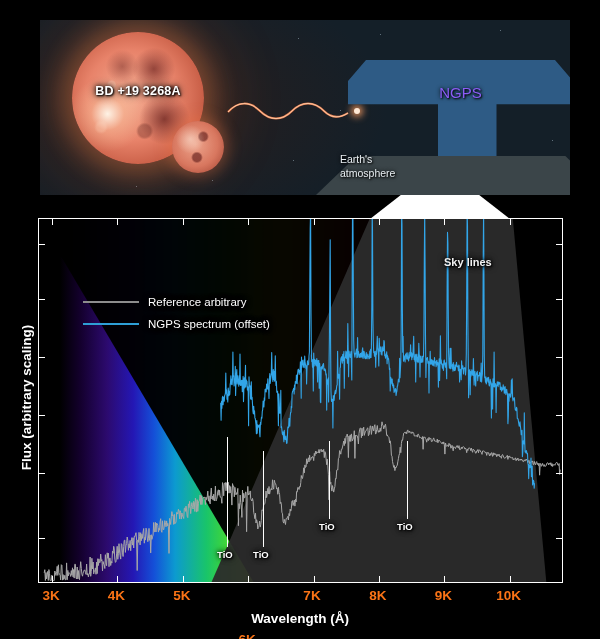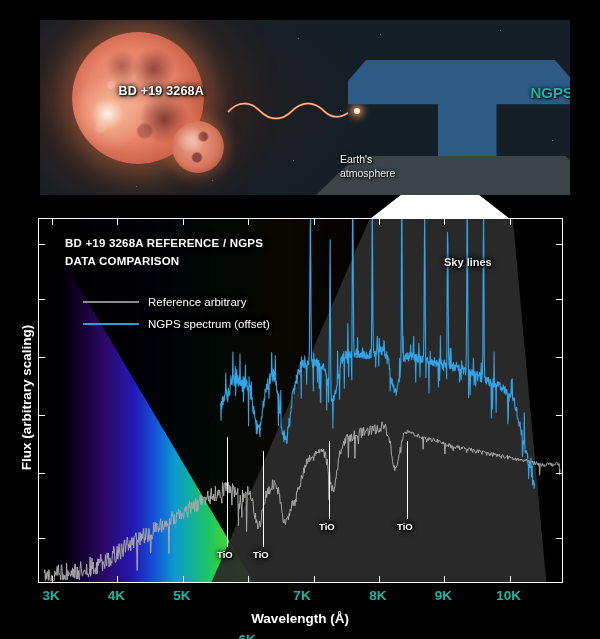--- a/index.html
+++ b/index.html
@@ -22,21 +22,21 @@
        radial-gradient(circle at 70% 66%, rgba(110,40,36,.8) 0%, rgba(110,40,36,0) 20%),
        radial-gradient(circle at 38% 26%, rgba(120,48,42,.5) 0%, rgba(120,48,42,0) 13%),
        radial-gradient(circle at 45% 48%, #f3a98f 0%, #e8836a 45%, #c95f47 72%, #a0412f 100%);
      box-shadow:0 0 26px 10px rgba(255,140,80,.33),0 0 60px 26px rgba(255,110,50,.14);}
   #star-main .spots{position:absolute;inset:0;border-radius:50%;opacity:.55;
      background:
        radial-gradient(circle at 30% 40%, rgba(255,225,205,.5) 0 3%, rgba(0,0,0,0) 4%),
        radial-gradient(circle at 55% 75%, rgba(90,35,30,.6) 0 5%, rgba(0,0,0,0) 7%),
        radial-gradient(circle at 22% 72%, rgba(255,230,210,.4) 0 3%, rgba(0,0,0,0) 5%),
        radial-gradient(circle at 75% 45%, rgba(95,35,30,.5) 0 4%, rgba(0,0,0,0) 6%);}
-  #star-label{position:absolute;left:32px;top:64px;width:132px;text-align:right;
+  #star-label{position:absolute;left:32px;top:64px;width:132px;text-align:center;
      font-size:12.5px;font-weight:bold;color:#fff;letter-spacing:.2px;
      text-shadow:0 0 4px #000,0 0 8px #000,1px 1px 2px #000;}
 
   
   #star-companion{position:absolute;left:132px;top:101px;width:52px;height:52px;border-radius:50%;
      background:
        radial-gradient(circle at 35% 35%, rgba(255,235,220,.5) 0%, rgba(255,200,175,0) 30%),
        radial-gradient(circle at 60% 30%, rgba(110,40,35,.7) 0 8%, rgba(0,0,0,0) 12%),
        radial-gradient(circle at 48% 70%, rgba(110,40,35,.7) 0 9%, rgba(0,0,0,0) 13%),
        radial-gradient(circle at 45% 45%, #eda48c 0%, #d8775f 55%, #9d3f2e 100%);
@@ -45,22 +45,22 @@
   
   #photon{position:absolute;left:188px;top:78px;width:130px;height:26px;}
   #photon svg{display:block;overflow:visible;}
   #photon-dot{position:absolute;right:-2px;top:10px;width:6px;height:6px;border-radius:50%;
      background:#ffe9d6;box-shadow:0 0 7px 3px rgba(255,160,100,.85);}
 
   
   #ngps-body{position:absolute;left:308px;top:40px;width:225px;height:96px;
      background:#2e5b85;
      clip-path:polygon(8% 0%,92% 0%,100% 22%,100% 46%,66% 46%,66% 100%,40% 100%,40% 46%,0% 46%,0% 22%);}
-  #ngps-label{position:absolute;left:308px;top:64px;width:225px;text-align:right;
-     font-size:15px;font-weight:bold;color:#14b8a6;text-shadow:0 0 4px #000,1px 1px 2px #000;}
+  #ngps-label{position:absolute;left:308px;top:64px;width:225px;text-align:center;
+     font-size:15px;font-weight:normal;color:#8b5cf6;text-shadow:0 0 4px #000,1px 1px 2px #000;}
   #ngps-ground{position:absolute;left:276px;top:136px;width:290px;height:39px;
      background:#3b4549;clip-path:polygon(14% 0%,86% 0%,100% 100%,0% 100%);}
   #atmo-label{position:absolute;left:300px;top:132px;font-size:10.5px;font-weight:normal;
      line-height:1.35;color:#e8eef2;text-shadow:0 0 4px #000,1px 1px 2px #000;}
 
   
   #beam-white{position:absolute;left:370px;top:195px;width:140px;height:24px;
      background:#fff;clip-path:polygon(22% 0%,78% 0%,100% 100%,0% 100%);}
 
   
@@ -97,21 +97,21 @@
   #skylines{position:absolute;left:405px;top:37px;font-size:11px;font-weight:bold;color:#f2f2f2;
      text-shadow:0 0 4px #000,0 0 7px #000,1px 1px 2px #000;}
 
   .tio{position:absolute;font-size:9.5px;font-weight:bold;color:#fff;
      text-shadow:0 0 4px #000,0 0 7px #000,1px 1px 2px #000;}
   .tio-line{position:absolute;width:1px;background:#fff;}
 
   
   #xticklabels{position:absolute;left:38px;top:588px;width:525px;height:20px;}
   #xticklabels span{position:absolute;transform:translateX(-50%);
-     font-size:13.5px;font-weight:bold;color:#14b8a6;
+     font-size:13.5px;font-weight:bold;color:#f97316;
      text-shadow:0 0 4px #000,0 0 7px #000,1px 1px 3px #000;}
   #xaxis-title{position:absolute;left:0;top:611px;width:600px;text-align:center;
      font-size:13.5px;font-weight:bold;color:#fff;
      text-shadow:0 0 4px #000,0 0 7px #000,1px 1px 3px #000;}
   #yaxis-title{position:absolute;left:-94px;top:390px;width:240px;text-align:center;
      transform:rotate(-90deg);font-size:13.5px;font-weight:bold;color:#fff;
      text-shadow:0 0 4px #000,0 0 7px #000,1px 1px 3px #000;}
   svg.spec{position:absolute;left:0;top:0;overflow:visible;}
 </style>
 </head>
@@ -160,24 +160,20 @@
 <div id="plot">
   <div id="rainbow"></div>
   <div id="rainbow-mask"></div>
   <div id="cone"></div>
 
   <svg class="spec" id="svg-spec" width="523" height="363" viewBox="0 0 523 363">
       <path d="M5.2,353.8 L5.8,350.7 L6.4,361.5 L7.0,353.5 L7.6,359.9 L8.2,355.9 L8.8,352.3 L9.3,361.5 L9.9,350.6 L10.5,354.4 L11.1,361.5 L11.7,361.5 L12.3,361.5 L12.9,356.1 L13.5,361.5 L14.1,361.5 L14.6,361.5 L15.2,361.5 L15.8,352.0 L16.4,353.8 L17.0,356.5 L17.6,352.3 L18.2,347.3 L18.8,356.4 L19.4,345.8 L19.9,353.7 L20.5,355.4 L21.1,356.1 L21.7,360.9 L22.3,345.7 L22.9,346.3 L23.5,361.1 L24.1,355.6 L24.6,360.5 L25.2,359.9 L25.8,356.3 L26.4,361.1 L27.0,360.3 L27.6,343.9 L28.2,360.8 L28.8,351.4 L29.4,356.9 L29.9,353.5 L30.5,354.3 L31.1,354.9 L31.7,357.5 L32.3,351.6 L32.9,356.3 L33.5,348.8 L34.1,357.9 L34.6,350.5 L35.2,359.1 L35.8,345.2 L36.4,345.3 L37.0,358.9 L37.6,360.0 L38.2,348.0 L38.8,360.0 L39.4,351.5 L39.9,358.5 L40.5,360.6 L41.1,349.4 L41.7,342.7 L42.3,349.3 L42.9,355.2 L43.5,357.2 L44.1,354.2 L44.7,352.2 L45.2,351.1 L45.8,351.0 L46.4,353.4 L47.0,355.4 L47.6,345.0 L48.2,356.0 L48.8,354.4 L49.4,357.9 L49.9,355.1 L50.5,355.0 L51.1,338.0 L51.7,357.3 L52.3,352.4 L52.9,339.3 L53.5,350.0 L54.1,343.0 L54.7,354.9 L55.2,352.0 L55.8,352.1 L56.4,348.9 L57.0,355.3 L57.6,343.1 L58.2,354.6 L58.8,339.7 L59.4,346.5 L59.9,339.9 L60.5,343.6 L61.1,343.5 L61.7,335.1 L62.3,342.0 L62.9,340.6 L63.5,351.9 L64.1,342.5 L64.7,345.2 L65.2,345.7 L65.8,349.5 L66.4,335.7 L67.0,343.9 L67.6,346.7 L68.2,333.8 L68.8,339.3 L69.4,334.2 L70.0,347.7 L70.5,339.3 L71.1,339.0 L71.7,346.5 L72.3,342.4 L72.9,344.1 L73.5,332.0 L74.1,334.3 L74.7,327.3 L75.2,329.2 L75.8,340.2 L76.4,343.4 L77.0,342.6 L77.6,334.9 L78.2,327.3 L78.8,340.3 L79.4,334.8 L80.0,324.7 L80.5,332.0 L81.1,336.5 L81.7,340.1 L82.3,324.6 L82.9,325.5 L83.5,333.9 L84.1,337.5 L84.7,327.7 L85.2,321.5 L85.8,321.1 L86.4,333.4 L87.0,326.8 L87.6,324.4 L88.2,318.0 L88.8,321.5 L89.4,331.3 L90.0,324.9 L90.5,328.7 L91.1,321.4 L91.7,331.7 L92.3,322.6 L92.9,318.6 L93.5,326.1 L94.1,318.8 L94.7,329.0 L95.3,317.3 L95.8,317.8 L96.4,315.9 L97.0,313.7 L97.6,321.3 L98.2,351.5 L98.8,320.9 L99.4,323.4 L100.0,313.4 L100.5,317.5 L101.1,325.9 L101.7,313.7 L102.3,321.7 L102.9,315.2 L103.5,319.4 L104.1,312.9 L104.7,309.5 L105.3,324.2 L105.8,318.4 L106.4,321.1 L107.0,309.2 L107.6,310.7 L108.2,318.0 L108.8,322.7 L109.4,319.8 L110.0,309.4 L110.5,321.3 L111.1,316.1 L111.7,333.9 L112.3,315.7 L112.9,320.4 L113.5,317.9 L114.1,316.0 L114.7,303.5 L115.3,312.6 L115.8,313.0 L116.4,303.3 L117.0,313.0 L117.6,304.0 L118.2,304.9 L118.8,306.3 L119.4,313.1 L120.0,309.2 L120.6,311.2 L121.1,302.7 L121.7,299.7 L122.3,311.9 L122.9,313.3 L123.5,301.8 L124.1,310.3 L124.7,310.9 L125.3,307.0 L125.8,301.6 L126.4,303.5 L127.0,307.8 L127.6,301.9 L128.2,307.1 L128.8,304.3 L129.4,307.7 L130.0,334.4 L130.6,299.4 L131.1,302.1 L131.7,305.5 L132.3,297.8 L132.9,292.6 L133.5,296.8 L134.1,296.2 L134.7,305.4 L135.3,295.3 L135.8,304.9 L136.4,303.4 L137.0,303.5 L137.6,293.4 L138.2,293.5 L138.8,295.1 L139.4,290.3 L140.0,292.1 L140.6,299.9 L141.1,291.7 L141.7,293.5 L142.3,300.1 L142.9,294.0 L143.5,297.1 L144.1,297.9 L144.7,299.5 L145.3,289.4 L145.9,288.9 L146.4,292.4 L147.0,287.1 L147.6,291.0 L148.2,297.4 L148.8,298.6 L149.4,284.9 L150.0,288.6 L150.6,282.3 L151.1,287.1 L151.7,294.6 L152.3,287.7 L152.9,283.6 L153.5,288.4 L154.1,290.0 L154.7,282.3 L155.3,283.8 L155.9,292.5 L156.4,279.1 L157.0,282.6 L157.6,293.1 L158.2,280.7 L158.8,292.3 L159.4,284.7 L160.0,281.6 L160.6,281.3 L161.1,275.9 L161.7,285.5 L162.3,276.7 L162.9,285.6 L163.5,280.4 L164.1,278.6 L164.7,278.5 L165.3,277.9 L165.9,279.0 L166.4,285.6 L167.0,278.1 L167.6,280.7 L168.2,278.1 L168.8,272.1 L169.4,282.2 L170.0,276.8 L170.6,283.1 L171.2,284.9 L171.7,275.1 L172.3,269.0 L172.9,280.0 L173.5,277.0 L174.1,281.1 L174.7,275.2 L175.3,282.0 L175.9,279.0 L176.4,267.1 L177.0,281.9 L177.6,280.5 L178.2,277.9 L178.8,272.1 L179.4,270.8 L180.0,276.3 L180.6,271.1 L181.2,278.2 L181.7,277.8 L182.3,279.2 L182.9,284.3 L183.5,263.6 L184.1,266.9 L184.7,276.8 L185.3,264.3 L185.9,264.4 L186.4,263.5 L187.0,271.8 L187.6,263.7 L188.2,269.2 L188.8,264.7 L189.4,263.3 L190.0,274.2 L190.6,266.6 L191.2,273.9 L191.7,267.6 L192.3,273.8 L192.9,286.1 L193.5,264.6 L194.1,267.4 L194.7,267.0 L195.3,277.8 L195.9,268.3 L196.5,273.3 L197.0,275.9 L197.6,273.7 L198.2,274.6 L198.8,269.4 L199.4,306.7 L200.0,284.6 L200.6,289.7 L201.2,276.1 L201.7,283.6 L202.3,287.0 L202.9,298.4 L203.5,271.0 L204.1,282.8 L204.7,274.3 L205.3,278.8 L205.9,278.7 L206.5,273.0 L207.0,273.2 L207.6,312.7 L208.2,276.1 L208.8,267.4 L209.4,276.1 L210.0,274.6 L210.6,275.3 L211.2,271.9 L211.7,279.5 L212.3,281.0 L212.9,282.0 L213.5,279.4 L214.1,282.4 L214.7,293.2 L215.3,295.9 L215.9,299.7 L216.5,294.2 L217.0,304.0 L217.6,300.7 L218.2,302.7 L218.8,310.0 L219.4,307.4 L220.0,306.3 L220.6,302.0 L221.2,308.1 L221.8,305.4 L222.3,301.6 L222.9,290.9 L223.5,291.2 L224.1,291.3 L224.7,285.3 L225.3,285.2 L225.9,284.7 L226.5,279.3 L227.0,272.0 L227.6,278.6 L228.2,274.9 L228.8,269.4 L229.4,275.0 L230.0,267.5 L230.6,275.1 L231.2,271.8 L231.8,270.3 L232.3,269.4 L232.9,271.0 L233.5,260.8 L234.1,268.3 L234.7,270.2 L235.3,261.2 L235.9,263.6 L236.5,264.5 L237.0,266.2 L237.6,270.0 L238.2,269.3 L238.8,275.3 L239.4,268.2 L240.0,273.4 L240.6,275.4 L241.2,284.6 L241.8,283.2 L242.3,284.7 L242.9,293.3 L243.5,294.8 L244.1,302.6 L244.7,304.1 L245.3,300.4 L245.9,302.9 L246.5,305.5 L247.1,299.6 L247.6,299.8 L248.2,298.7 L248.8,297.4 L249.4,301.0 L250.0,294.5 L250.6,296.8 L251.2,290.0 L251.8,292.1 L252.3,289.8 L252.9,282.4 L253.5,281.6 L254.1,286.5 L254.7,283.8 L255.3,281.0 L255.9,287.1 L256.5,280.2 L257.1,283.0 L257.6,272.6 L258.2,273.0 L258.8,268.4 L259.4,268.6 L260.0,270.5 L260.6,267.5 L261.2,268.1 L261.8,263.5 L262.3,256.5 L262.9,258.7 L263.5,259.5 L264.1,255.8 L264.7,248.8 L265.3,253.9 L265.9,245.9 L266.5,248.5 L267.1,247.8 L267.6,239.8 L268.2,244.7 L268.8,241.3 L269.4,238.8 L270.0,243.0 L270.6,236.2 L271.2,241.4 L271.8,240.7 L272.4,238.3 L272.9,238.8 L273.5,237.5 L274.1,238.0 L274.7,241.6 L275.3,234.4 L275.9,236.7 L276.5,232.2 L277.1,235.0 L277.6,232.6 L278.2,233.5 L278.8,233.1 L279.4,233.8 L280.0,230.4 L280.6,234.1 L281.2,231.0 L281.8,230.8 L282.4,230.2 L282.9,233.0 L283.5,231.4 L284.1,232.6 L284.7,230.3 L285.3,238.6 L285.9,232.6 L286.5,233.8 L287.1,240.0 L287.7,245.7 L288.2,240.1 L288.8,246.9 L289.4,255.2 L290.0,280.9 L290.6,252.4 L291.2,265.2 L291.8,263.2 L292.4,268.9 L292.9,272.1 L293.5,266.6 L294.1,269.9 L294.7,273.1 L295.3,269.9 L295.9,267.5 L296.5,259.5 L297.1,259.9 L297.7,251.1 L298.2,250.6 L298.8,251.1 L299.4,239.5 L300.0,239.0 L300.6,231.6 L301.2,233.2 L301.8,235.2 L302.4,230.3 L302.9,230.5 L303.5,228.0 L304.1,225.4 L304.7,222.0 L305.3,226.6 L305.9,219.4 L306.5,224.4 L307.1,217.1 L307.7,217.2 L308.2,215.0 L308.8,218.2 L309.4,238.6 L310.0,217.1 L310.6,222.3 L311.2,215.9 L311.8,222.5 L312.4,214.9 L313.0,219.5 L313.5,221.8 L314.1,219.5 L314.7,219.3 L315.3,211.7 L315.9,239.4 L316.5,216.2 L317.1,216.9 L317.7,216.5 L318.2,216.7 L318.8,219.1 L319.4,225.0 L320.0,214.5 L320.6,211.0 L321.2,208.9 L321.8,209.4 L322.4,218.7 L323.0,209.2 L323.5,216.9 L324.1,212.3 L324.7,208.1 L325.3,216.4 L325.9,214.0 L326.5,212.2 L327.1,211.8 L327.7,210.5 L328.2,209.4 L328.8,208.8 L329.4,216.7 L330.0,215.9 L330.6,211.8 L331.2,206.9 L331.8,207.0 L332.4,215.4 L333.0,210.9 L333.5,207.1 L334.1,210.0 L334.7,211.9 L335.3,206.9 L335.9,205.7 L336.5,215.1 L337.1,214.3 L337.7,210.5 L338.3,206.5 L338.8,211.4 L339.4,213.3 L340.0,211.4 L340.6,213.1 L341.2,209.1 L341.8,212.3 L342.4,207.7 L343.0,202.8 L343.5,205.8 L344.1,206.3 L344.7,209.9 L345.3,208.5 L345.9,206.2 L346.5,205.2 L347.1,209.9 L347.7,216.4 L348.3,216.0 L348.8,217.3 L349.4,217.7 L350.0,218.7 L350.6,224.0 L351.2,221.8 L351.8,225.9 L352.4,236.2 L353.0,237.3 L353.5,242.4 L354.1,245.2 L354.7,248.4 L355.3,246.5 L355.9,251.6 L356.5,248.0 L357.1,248.6 L357.7,247.1 L358.3,246.1 L358.8,242.8 L359.4,239.7 L360.0,236.2 L360.6,234.7 L361.2,228.2 L361.8,233.7 L362.4,224.4 L363.0,220.8 L363.6,221.3 L364.1,217.7 L364.7,214.2 L365.3,213.6 L365.9,213.1 L366.5,214.3 L367.1,212.9 L367.7,214.8 L368.3,211.7 L368.8,210.9 L369.4,213.0 L370.0,213.7 L370.6,212.0 L371.2,213.5 L371.8,214.1 L372.4,214.4 L373.0,212.8 L373.6,214.2 L374.1,213.4 L374.7,214.1 L375.3,217.0 L375.9,217.0 L376.5,216.9 L377.1,216.6 L377.7,216.6 L378.3,218.1 L378.8,215.3 L379.4,215.2 L380.0,216.8 L380.6,218.7 L381.2,218.4 L381.8,218.7 L382.4,218.8 L383.0,220.1 L383.6,217.5 L384.1,230.3 L384.7,218.0 L385.3,218.3 L385.9,217.9 L386.5,219.6 L387.1,220.6 L387.7,223.2 L388.3,220.0 L388.9,219.5 L389.4,221.6 L390.0,218.3 L390.6,220.4 L391.2,219.7 L391.8,219.2 L392.4,222.6 L393.0,222.1 L393.6,222.1 L394.1,220.1 L394.7,218.9 L395.3,220.9 L395.9,222.3 L396.5,222.2 L397.1,222.7 L397.7,222.7 L398.3,220.1 L398.9,223.8 L399.4,221.9 L400.0,221.0 L400.6,221.9 L401.2,222.5 L401.8,223.2 L402.4,224.3 L403.0,224.6 L403.6,223.3 L404.1,225.1 L404.7,222.9 L405.3,225.2 L405.9,235.1 L406.5,224.0 L407.1,226.3 L407.7,227.4 L408.3,226.2 L408.9,226.2 L409.4,227.7 L410.0,224.3 L410.6,226.3 L411.2,225.4 L411.8,229.2 L412.4,228.8 L413.0,226.3 L413.6,228.7 L414.2,231.8 L414.7,227.7 L415.3,228.2 L415.9,228.3 L416.5,229.6 L417.1,228.1 L417.7,226.8 L418.3,226.6 L418.9,228.8 L419.4,229.0 L420.0,226.6 L420.6,230.6 L421.2,230.7 L421.8,230.2 L422.4,228.2 L423.0,229.8 L423.6,228.0 L424.2,227.7 L424.7,227.8 L425.3,228.3 L425.9,230.1 L426.5,229.1 L427.1,230.4 L427.7,233.7 L428.3,230.2 L428.9,231.5 L429.4,229.3 L430.0,228.9 L430.6,229.1 L431.2,229.4 L431.8,231.7 L432.4,229.0 L433.0,231.7 L433.6,233.3 L434.2,230.0 L434.7,230.7 L435.3,231.2 L435.9,232.1 L436.5,234.1 L437.1,234.2 L437.7,231.9 L438.3,232.1 L438.9,230.5 L439.5,233.8 L440.0,230.9 L440.6,231.0 L441.2,231.6 L441.8,233.0 L442.4,233.6 L443.0,235.4 L443.6,232.0 L444.2,232.1 L444.7,231.9 L445.3,232.2 L445.9,232.8 L446.5,234.1 L447.1,233.3 L447.7,236.4 L448.3,233.7 L448.9,233.1 L449.5,233.8 L450.0,235.5 L450.6,237.0 L451.2,234.5 L451.8,236.3 L452.4,233.8 L453.0,233.7 L453.6,237.4 L454.2,236.5 L454.7,233.8 L455.3,235.6 L455.9,234.4 L456.5,235.7 L457.1,235.2 L457.7,237.7 L458.3,235.4 L458.9,236.9 L459.5,236.5 L460.0,235.1 L460.6,237.7 L461.2,237.1 L461.8,237.9 L462.4,239.3 L463.0,236.0 L463.6,235.5 L464.2,236.9 L464.8,238.4 L465.3,239.3 L465.9,238.9 L466.5,238.9 L467.1,237.7 L467.7,237.8 L468.3,236.3 L468.9,240.4 L469.5,237.3 L470.0,238.3 L470.6,236.9 L471.2,238.5 L471.8,238.7 L472.4,238.8 L473.0,238.6 L473.6,238.5 L474.2,240.9 L474.8,239.8 L475.3,240.2 L475.9,240.2 L476.5,238.8 L477.1,241.7 L477.7,239.9 L478.3,240.6 L478.9,239.0 L479.5,241.6 L480.0,240.9 L480.6,241.1 L481.2,240.1 L481.8,241.3 L482.4,240.0 L483.0,241.3 L483.6,241.2 L484.2,242.8 L484.8,242.4 L485.3,240.8 L485.9,241.9 L486.5,241.8 L487.1,240.0 L487.7,241.1 L488.3,241.8 L488.9,243.6 L489.5,241.7 L490.1,241.2 L490.6,244.7 L491.2,244.5 L491.8,243.2 L492.4,242.8 L493.0,243.0 L493.6,241.9 L494.2,245.7 L494.8,245.6 L495.3,242.4 L495.9,244.6 L496.5,245.8 L497.1,243.5 L497.7,242.6 L498.3,245.5 L498.9,244.2 L499.5,246.6 L500.1,244.3 L500.6,256.2 L501.2,244.9 L501.8,244.5 L502.4,247.3 L503.0,246.2 L503.6,244.4 L504.2,246.3 L504.8,247.4 L505.3,245.6 L505.9,247.4 L506.5,247.2 L507.1,246.8 L507.7,244.4 L508.3,243.8 L508.9,243.9 L509.5,245.8 L510.1,244.1 L510.6,244.3 L511.2,245.6 L511.8,243.7 L512.4,247.1 L513.0,244.6 L513.6,247.5 L514.2,245.5 L514.8,246.1 L515.4,245.6 L515.9,246.3 L516.5,244.7 L517.1,243.9 L517.7,243.2 L518.3,244.1 L518.9,246.1 L519.5,246.4 L520.1,244.5 L520.6,255.4 L521.2,250.7" fill="none" stroke="#a8a8a8" stroke-width="1" stroke-linejoin="round"></path>
       <path d="M181.7,183.8 L182.1,201.3 L182.5,182.4 L182.9,189.3 L183.3,178.7 L183.7,177.4 L184.1,185.8 L184.5,178.3 L184.9,178.2 L185.3,182.3 L185.7,176.2 L186.1,175.8 L186.4,173.7 L186.8,154.0 L187.2,174.2 L187.6,170.9 L188.0,180.3 L188.4,175.9 L188.8,182.9 L189.2,169.1 L189.6,172.7 L190.0,176.8 L190.4,172.2 L190.8,175.6 L191.2,165.0 L191.5,163.7 L191.9,156.9 L192.3,165.3 L192.7,160.4 L193.1,165.8 L193.5,160.1 L193.9,133.0 L194.3,157.4 L194.7,156.8 L195.1,166.9 L195.5,162.3 L195.9,160.6 L196.3,147.2 L196.6,176.5 L197.0,163.7 L197.4,155.4 L197.8,150.6 L198.2,164.9 L198.6,156.9 L199.0,160.7 L199.4,163.2 L199.8,167.3 L200.2,156.5 L200.6,165.3 L201.0,135.0 L201.4,165.4 L201.7,166.5 L202.1,166.1 L202.5,161.4 L202.9,161.2 L203.3,172.8 L203.7,169.1 L204.1,157.4 L204.5,182.6 L204.9,168.8 L205.3,158.7 L205.7,168.9 L206.1,160.6 L206.5,146.2 L206.8,167.9 L207.2,160.7 L207.6,161.7 L208.0,162.3 L208.4,170.9 L208.8,167.9 L209.2,173.2 L209.6,206.8 L210.0,157.9 L210.4,167.0 L210.8,166.4 L211.2,168.9 L211.6,179.9 L211.9,171.8 L212.3,162.8 L212.7,180.5 L213.1,178.3 L213.5,184.7 L213.9,192.0 L214.3,194.7 L214.7,187.3 L215.1,194.9 L215.5,191.7 L215.9,198.9 L216.3,199.6 L216.7,203.3 L217.0,205.8 L217.4,214.8 L217.8,201.5 L218.2,214.1 L218.6,205.9 L219.0,206.6 L219.4,207.5 L219.8,208.4 L220.2,205.8 L220.6,213.5 L221.0,217.8 L221.4,203.6 L221.8,205.8 L222.1,201.7 L222.5,198.0 L222.9,199.2 L223.3,192.3 L223.7,190.6 L224.1,182.1 L224.5,187.0 L224.9,188.0 L225.3,178.7 L225.7,181.6 L226.1,170.2 L226.5,172.3 L226.9,169.9 L227.2,173.0 L227.6,165.0 L228.0,169.6 L228.4,169.9 L228.8,159.7 L229.2,170.2 L229.6,168.1 L230.0,179.5 L230.4,159.8 L230.8,154.6 L231.2,164.4 L231.6,160.8 L232.0,157.3 L232.3,154.9 L232.7,133.6 L233.1,152.7 L233.5,157.9 L233.9,162.4 L234.3,150.5 L234.7,160.5 L235.1,152.3 L235.5,162.1 L235.9,157.0 L236.3,136.7 L236.7,161.2 L237.0,166.5 L237.4,162.4 L237.8,173.3 L238.2,172.3 L238.6,172.4 L239.0,183.0 L239.4,206.7 L239.8,174.9 L240.2,182.1 L240.6,194.2 L241.0,191.1 L241.4,194.1 L241.8,171.4 L242.1,208.5 L242.5,207.6 L242.9,210.7 L243.3,214.7 L243.7,215.7 L244.1,212.9 L244.5,217.9 L244.9,222.7 L245.3,211.2 L245.7,218.0 L246.1,220.5 L246.5,220.1 L246.9,217.1 L247.2,220.8 L247.6,224.4 L248.0,224.1 L248.4,217.8 L248.8,208.1 L249.2,207.9 L249.6,208.7 L250.0,199.4 L250.4,206.8 L250.8,207.2 L251.2,197.2 L251.6,193.5 L252.0,193.2 L252.3,187.3 L252.7,188.8 L253.1,174.8 L253.5,172.6 L253.9,171.7 L254.3,170.4 L254.7,169.3 L255.1,174.9 L255.5,166.0 L255.9,170.4 L256.3,162.6 L256.7,163.0 L257.1,164.2 L257.4,156.1 L257.8,158.9 L258.2,164.7 L258.6,154.8 L259.0,150.8 L259.4,150.2 L259.8,151.6 L260.2,155.4 L260.6,151.3 L261.0,153.1 L261.4,142.7 L261.8,150.8 L262.2,179.2 L262.5,138.0 L262.9,148.3 L263.3,141.7 L263.7,145.6 L264.1,141.0 L264.5,147.2 L264.9,148.7 L265.3,148.6 L265.7,137.0 L266.1,142.9 L266.5,145.8 L266.9,149.5 L267.3,146.9 L267.6,164.9 L268.0,149.6 L268.4,141.9 L268.8,145.7 L269.2,145.8 L269.6,145.6 L270.0,137.0 L270.4,133.0 L270.8,64.3 L271.2,9.5 L271.6,-7.3 L272.0,94.1 L272.4,135.8 L272.7,142.4 L273.1,141.3 L273.5,148.3 L273.9,140.6 L274.3,172.0 L274.7,134.0 L275.1,144.2 L275.5,140.2 L275.9,146.9 L276.3,144.8 L276.7,141.1 L277.1,144.0 L277.5,146.9 L277.8,139.5 L278.2,147.6 L278.6,162.9 L279.0,141.6 L279.4,142.6 L279.8,141.5 L280.2,169.3 L280.6,144.4 L281.0,148.2 L281.4,183.0 L281.8,183.6 L282.2,148.3 L282.6,147.7 L282.9,149.7 L283.3,150.0 L283.7,145.8 L284.1,145.3 L284.5,144.6 L284.9,150.4 L285.3,151.7 L285.7,149.8 L286.1,150.1 L286.5,151.2 L286.9,156.0 L287.3,155.0 L287.7,191.1 L288.0,161.7 L288.4,160.7 L288.8,165.2 L289.2,159.1 L289.6,183.0 L290.0,149.1 L290.4,118.3 L290.8,69.2 L291.2,20.8 L291.6,125.5 L292.0,172.5 L292.4,181.3 L292.7,182.5 L293.1,180.2 L293.5,180.6 L293.9,209.0 L294.3,176.5 L294.7,179.1 L295.1,181.4 L295.5,176.4 L295.9,173.4 L296.3,171.3 L296.7,174.6 L297.1,172.7 L297.5,168.9 L297.8,166.5 L298.2,165.9 L298.6,132.3 L299.0,154.3 L299.4,159.3 L299.8,155.3 L300.2,161.6 L300.6,180.2 L301.0,148.8 L301.4,148.4 L301.8,139.9 L302.2,138.7 L302.6,137.7 L302.9,141.3 L303.3,144.1 L303.7,135.5 L304.1,135.3 L304.5,141.8 L304.9,132.5 L305.3,169.2 L305.7,139.9 L306.1,139.0 L306.5,137.2 L306.9,132.0 L307.3,138.7 L307.7,139.6 L308.0,132.8 L308.4,144.2 L308.8,104.5 L309.2,131.7 L309.6,157.8 L310.0,132.1 L310.4,134.7 L310.8,135.7 L311.2,138.4 L311.6,136.0 L312.0,132.6 L312.4,145.5 L312.8,160.9 L313.1,86.8 L313.5,-7.3 L313.9,-7.3 L314.3,58.9 L314.7,121.7 L315.1,133.1 L315.5,135.3 L315.9,138.3 L316.3,134.2 L316.7,135.0 L317.1,132.3 L317.5,130.1 L317.9,138.6 L318.2,135.6 L318.6,118.5 L319.0,138.3 L319.4,132.4 L319.8,134.7 L320.2,135.4 L320.6,138.4 L321.0,138.0 L321.4,134.4 L321.8,138.1 L322.2,135.4 L322.6,133.7 L323.0,138.3 L323.3,131.0 L323.7,128.9 L324.1,139.5 L324.5,136.4 L324.9,132.3 L325.3,133.3 L325.7,139.0 L326.1,137.9 L326.5,139.8 L326.9,135.4 L327.3,133.6 L327.7,139.5 L328.1,139.7 L328.4,137.4 L328.8,135.1 L329.2,137.4 L329.6,137.6 L330.0,139.8 L330.4,139.3 L330.8,132.0 L331.2,138.6 L331.6,130.4 L332.0,138.5 L332.4,128.8 L332.8,86.4 L333.2,-7.3 L333.5,11.1 L333.9,98.4 L334.3,121.9 L334.7,133.4 L335.1,132.8 L335.5,137.2 L335.9,133.9 L336.3,132.2 L336.7,148.3 L337.1,134.3 L337.5,135.4 L337.9,127.0 L338.3,117.2 L338.6,128.8 L339.0,130.5 L339.4,134.7 L339.8,147.0 L340.2,119.3 L340.6,128.1 L341.0,132.0 L341.4,132.3 L341.8,127.8 L342.2,135.1 L342.6,133.7 L343.0,136.1 L343.3,127.9 L343.7,132.1 L344.1,131.0 L344.5,131.7 L344.9,121.5 L345.3,122.9 L345.7,136.7 L346.1,134.9 L346.5,139.1 L346.9,136.1 L347.3,137.8 L347.7,132.7 L348.1,144.8 L348.4,136.3 L348.8,137.8 L349.2,140.3 L349.6,139.8 L350.0,144.2 L350.4,150.4 L350.8,149.3 L351.2,172.0 L351.6,158.3 L352.0,159.2 L352.4,161.9 L352.8,165.0 L353.2,160.1 L353.5,166.6 L353.9,164.3 L354.3,168.6 L354.7,166.1 L355.1,173.4 L355.5,172.0 L355.9,171.9 L356.3,169.5 L356.7,170.3 L357.1,176.5 L357.5,173.5 L357.9,172.1 L358.3,167.0 L358.6,167.1 L359.0,164.0 L359.4,160.2 L359.8,160.1 L360.2,162.9 L360.6,139.4 L361.0,158.6 L361.4,150.7 L361.8,143.0 L362.2,111.3 L362.6,-7.3 L363.0,4.9 L363.4,91.9 L363.7,133.2 L364.1,117.3 L364.5,142.1 L364.9,136.5 L365.3,137.7 L365.7,140.3 L366.1,143.0 L366.5,135.5 L366.9,135.8 L367.3,134.1 L367.7,139.8 L368.1,140.2 L368.5,139.9 L368.8,133.7 L369.2,136.0 L369.6,142.0 L370.0,138.7 L370.4,139.0 L370.8,133.3 L371.2,136.8 L371.6,125.8 L372.0,137.7 L372.4,133.5 L372.8,140.7 L373.2,134.8 L373.6,138.3 L373.9,135.3 L374.3,126.9 L374.7,117.3 L375.1,140.5 L375.5,137.5 L375.9,142.2 L376.3,135.2 L376.7,163.0 L377.1,138.9 L377.5,135.8 L377.9,135.2 L378.3,142.5 L378.7,138.2 L379.0,143.6 L379.4,142.7 L379.8,124.2 L380.2,135.1 L380.6,137.7 L381.0,157.9 L381.4,137.1 L381.8,141.9 L382.2,143.4 L382.6,142.8 L383.0,137.3 L383.4,137.2 L383.8,143.2 L384.1,137.6 L384.5,137.6 L384.9,116.4 L385.3,41.5 L385.7,-7.3 L386.1,49.1 L386.5,116.8 L386.9,158.5 L387.3,141.2 L387.7,139.7 L388.1,138.8 L388.5,138.6 L388.9,144.2 L389.2,142.1 L389.6,143.0 L390.0,174.0 L390.4,142.8 L390.8,144.0 L391.2,132.2 L391.6,145.2 L392.0,140.4 L392.4,140.9 L392.8,145.2 L393.2,141.0 L393.6,146.2 L393.9,142.2 L394.3,141.8 L394.7,146.4 L395.1,147.1 L395.5,138.6 L395.9,144.0 L396.3,143.6 L396.7,142.8 L397.1,147.7 L397.5,142.3 L397.9,141.3 L398.3,145.9 L398.7,143.6 L399.0,143.9 L399.4,168.1 L399.8,147.3 L400.2,139.8 L400.6,161.5 L401.0,145.5 L401.4,116.8 L401.8,144.2 L402.2,140.8 L402.6,145.2 L403.0,145.5 L403.4,149.2 L403.8,144.7 L404.1,148.9 L404.5,151.5 L404.9,142.0 L405.3,141.0 L405.7,144.5 L406.1,146.0 L406.5,148.3 L406.9,143.7 L407.3,148.7 L407.7,159.8 L408.1,69.7 L408.5,13.4 L408.9,24.0 L409.2,84.2 L409.6,134.2 L410.0,144.7 L410.4,149.2 L410.8,142.8 L411.2,129.4 L411.6,149.7 L412.0,129.4 L412.4,146.4 L412.8,147.2 L413.2,149.6 L413.6,145.3 L414.0,152.1 L414.3,143.6 L414.7,151.0 L415.1,148.8 L415.5,151.7 L415.9,145.7 L416.3,151.3 L416.7,146.4 L417.1,146.4 L417.5,143.2 L417.9,147.8 L418.3,147.5 L418.7,147.2 L419.1,148.1 L419.4,151.8 L419.8,146.0 L420.2,146.8 L420.6,163.0 L421.0,152.8 L421.4,150.2 L421.8,151.6 L422.2,160.7 L422.6,141.7 L423.0,149.8 L423.4,148.0 L423.8,146.7 L424.2,151.2 L424.5,154.9 L424.9,149.6 L425.3,149.0 L425.7,148.7 L426.1,149.1 L426.5,155.9 L426.9,150.6 L427.3,134.4 L427.7,75.5 L428.1,-7.3 L428.5,6.4 L428.9,106.1 L429.3,143.6 L429.6,178.8 L430.0,151.6 L430.4,152.6 L430.8,150.6 L431.2,175.8 L431.6,152.6 L432.0,157.1 L432.4,155.2 L432.8,150.7 L433.2,153.9 L433.6,155.7 L434.0,156.5 L434.4,139.5 L434.7,151.5 L435.1,166.0 L435.5,156.8 L435.9,152.3 L436.3,159.0 L436.7,166.9 L437.1,157.1 L437.5,153.9 L437.9,155.5 L438.3,152.3 L438.7,161.8 L439.1,157.5 L439.5,156.4 L439.8,156.9 L440.2,156.6 L440.6,153.4 L441.0,156.5 L441.4,162.5 L441.8,155.9 L442.2,144.0 L442.6,162.9 L443.0,157.8 L443.4,155.0 L443.8,134.7 L444.2,38.1 L444.6,-7.3 L444.9,45.3 L445.3,138.1 L445.7,158.6 L446.1,158.3 L446.5,163.1 L446.9,157.8 L447.3,165.0 L447.7,163.1 L448.1,159.5 L448.5,158.8 L448.9,160.7 L449.3,163.1 L449.6,158.2 L450.0,165.5 L450.4,167.0 L450.8,165.2 L451.2,160.3 L451.6,163.6 L452.0,162.9 L452.4,198.9 L452.8,164.8 L453.2,164.8 L453.6,189.9 L454.0,159.7 L454.4,162.8 L454.7,167.8 L455.1,133.0 L455.5,168.0 L455.9,164.7 L456.3,164.6 L456.7,166.0 L457.1,193.4 L457.5,166.0 L457.9,166.6 L458.3,162.7 L458.7,163.3 L459.1,167.7 L459.5,163.1 L459.8,165.3 L460.2,163.3 L460.6,165.0 L461.0,163.8 L461.4,170.6 L461.8,169.5 L462.2,168.0 L462.6,172.3 L463.0,168.9 L463.4,170.3 L463.8,170.8 L464.2,165.8 L464.6,169.1 L464.9,168.0 L465.3,174.3 L465.7,173.5 L466.1,167.5 L466.5,172.6 L466.9,175.7 L467.3,170.8 L467.7,170.4 L468.1,173.7 L468.5,175.0 L468.9,204.6 L469.3,197.7 L469.7,174.8 L470.0,182.3 L470.4,174.9 L470.8,175.1 L471.2,175.1 L471.6,178.3 L472.0,176.2 L472.4,161.1 L472.8,174.1 L473.2,159.9 L473.6,178.7 L474.0,182.0 L474.4,179.8 L474.8,180.1 L475.1,178.5 L475.5,180.0 L475.9,187.4 L476.3,191.0 L476.7,191.0 L477.1,191.6 L477.5,188.2 L477.9,189.6 L478.3,199.5 L478.7,199.7 L479.1,200.2 L479.5,202.7 L479.9,205.2 L480.2,207.1 L480.6,206.6 L481.0,202.9 L481.4,207.2 L481.8,210.5 L482.2,215.6 L482.6,212.8 L483.0,211.3 L483.4,237.7 L483.8,233.0 L484.2,221.8 L484.6,224.6 L485.0,224.9 L485.3,193.8 L485.7,222.0 L486.1,232.9 L486.5,231.9 L486.9,233.9 L487.3,231.5 L487.7,232.9 L488.1,235.0 L488.5,234.5 L488.9,244.0 L489.3,246.4 L489.7,259.6 L490.1,245.4 L490.4,248.9 L490.8,247.0 L491.2,246.4 L491.6,248.6 L492.0,239.0 L492.4,257.7 L492.8,253.3 L493.2,247.0 L493.6,266.0 L494.0,263.4 L494.4,261.2 L494.8,262.4 L495.2,269.2 L495.5,264.2" fill="none" stroke="#32a5e8" stroke-width="1.1" stroke-linejoin="round"></path>
     </svg>
 
-  <div id="titleblock">
-    <div>BD +19 3268A REFERENCE / NGPS</div>
-    <div>DATA COMPARISON</div>
-  </div>
 
   <div id="legend">
     <div class="row">
       <span class="swatch" style="background:#8d8d8d"></span>
       <span>Reference arbitrary</span>
     </div>
     <div class="row">
       <span class="swatch" style="background:#2e9fd6"></span>
       <span>NGPS spectrum (offset)</span>
     </div>
@@ -224,19 +220,19 @@
     <div class="tick yt-r" style="top: 79.86px;"></div>
     <div class="tick yt" style="top: 25.41px;"></div>
     <div class="tick yt-r" style="top: 25.41px;"></div>
   </div>
 
 <div id="xticklabels">
     <span style="left: 13.075px;">3K</span>
     <span style="left: 78.45px;">4K</span>
     <span style="left: 143.825px; text-align: center;">5K</span>
     <span style="left: 209.2px; margin-top: 44px;">6K</span>
-    <span style="left: 264px;">7K</span>
+    <span style="left: 274px;">7K</span>
     <span style="left: 339.95px;">8K</span>
     <span style="left: 405.325px;">9K</span>
     <span style="left: 470.7px;">10K</span>
   </div>
 <div id="xaxis-title">Wavelength (Å)</div>
 <div id="yaxis-title">Flux (arbitrary scaling)</div>
 
 </body></html>

